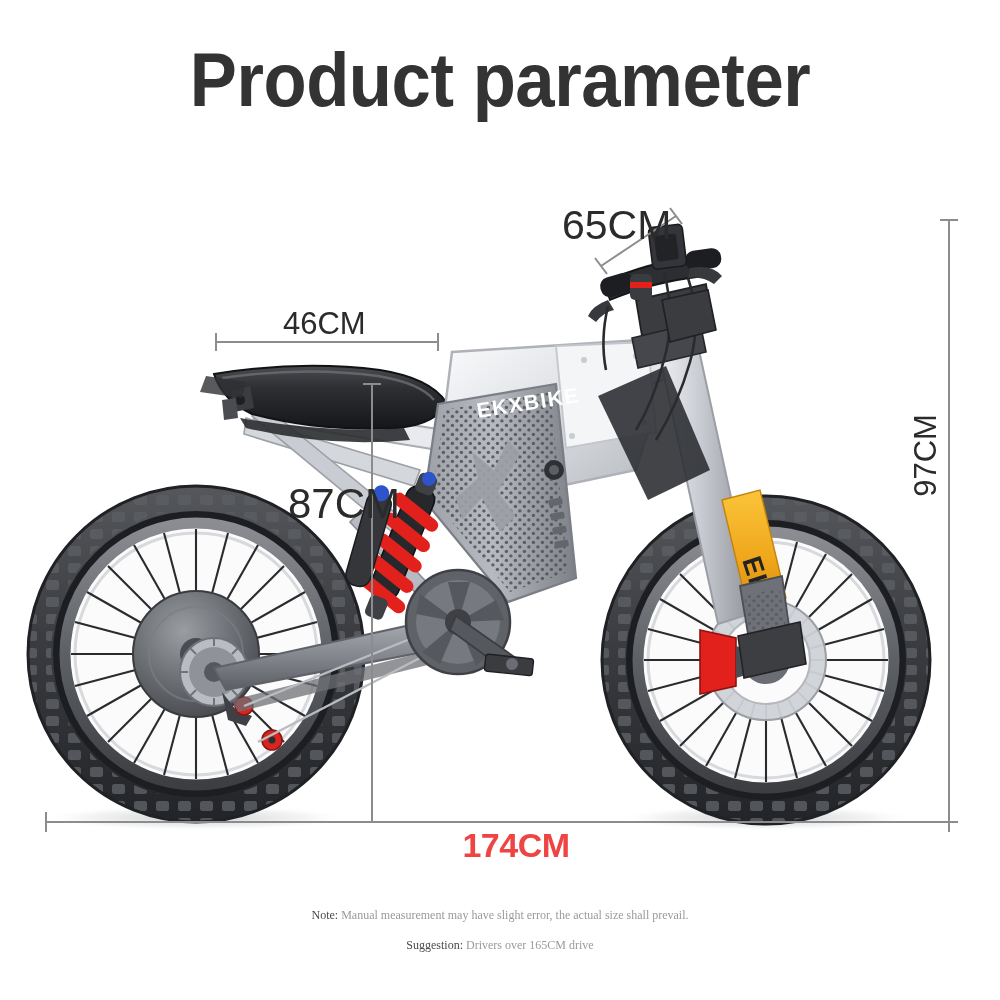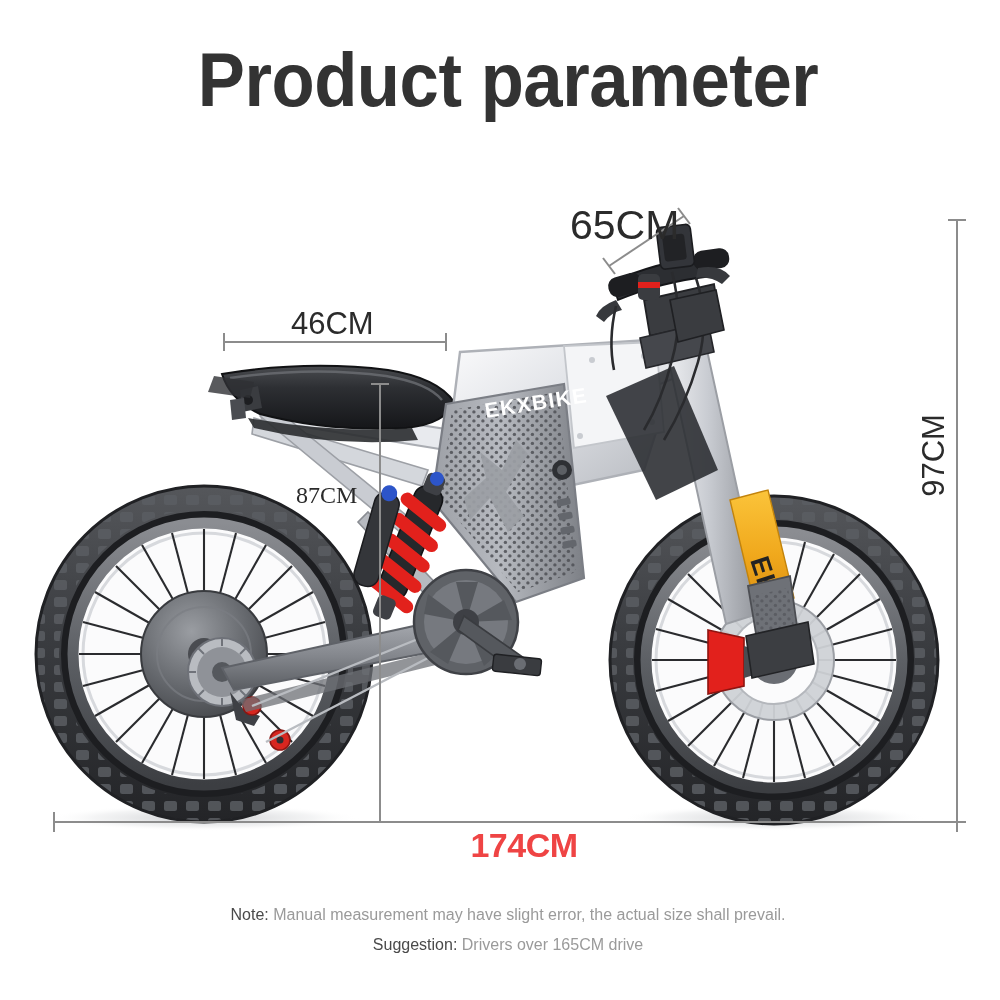--- a/index.html
+++ b/index.html
@@ -12,21 +12,20 @@
     font-family: "Liberation Sans", "DejaVu Sans", sans-serif;
     width: 1000px;
     height: 1000px;
     overflow: hidden;
   }
   #page {
     position: relative;
     width: 856px;
     height: 1000px;
     background: #ffffff;
-    margin-left: 8px;
   }
 
   
   .page-title {
     position: absolute;
     left: 0;
     top: 42px;
     width: 1000px;
     text-align: center;
     font-family: "Liberation Sans", "DejaVu Sans", sans-serif;
@@ -43,21 +42,21 @@
   
   .dim-label {
     position: absolute;
     font-family: "Liberation Sans", "DejaVu Sans", sans-serif;
     color: #2b2b2b;
     white-space: nowrap;
     line-height: 1;
   }
   .dim-65 { left: 562px; top: 205px; font-size: 41px; }
   .dim-46 { left: 283px; top: 308px; font-size: 31px; text-align: center; }
-  .dim-87 { left: 288px; top: 483px; font-size: 24px; font-family: Liberation Serif, serif; }
+  .dim-87 { left: 288px; top: 483px; font-size: 42px; }
   .dim-97 {
     left: 884px;
     top: 440px;
     font-size: 31px;
     transform: rotate(-90deg);
     transform-origin: 50% 50%;
   }
   .dim-174 {
     left: 16px;
     top: 828px;
@@ -71,22 +70,22 @@
 
   
   .notes {
     position: absolute;
     left: 0;
     top: 900px;
     width: 1000px;
     text-align: center;
   }
   .note-line {
-    font-family: Liberation Sans, sans-serif;
-    font-size: 16px;
+    font-family: Liberation Serif, serif;
+    font-size: 12px;
     color: #9a9a9a;
     line-height: 30px;
     white-space: nowrap;
   }
   .note-key {
     color: #4a4a4a;
   }
 
   
   svg.layer {

